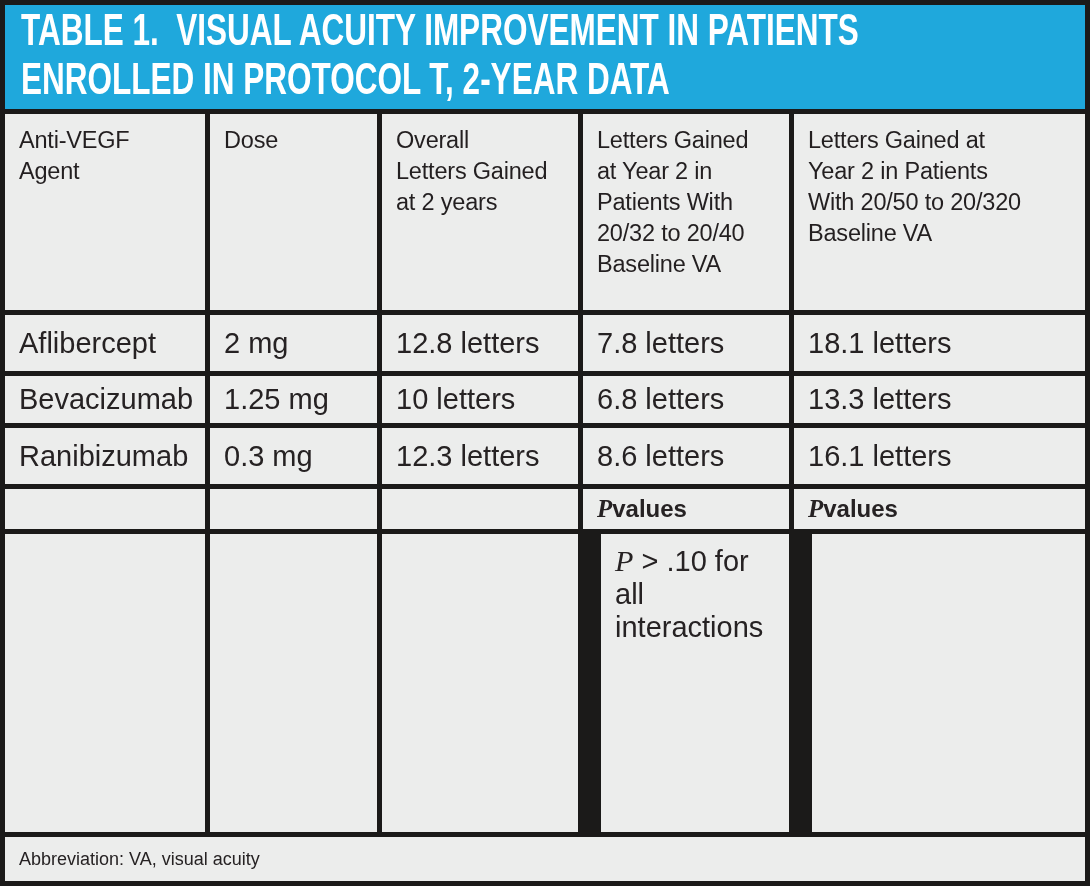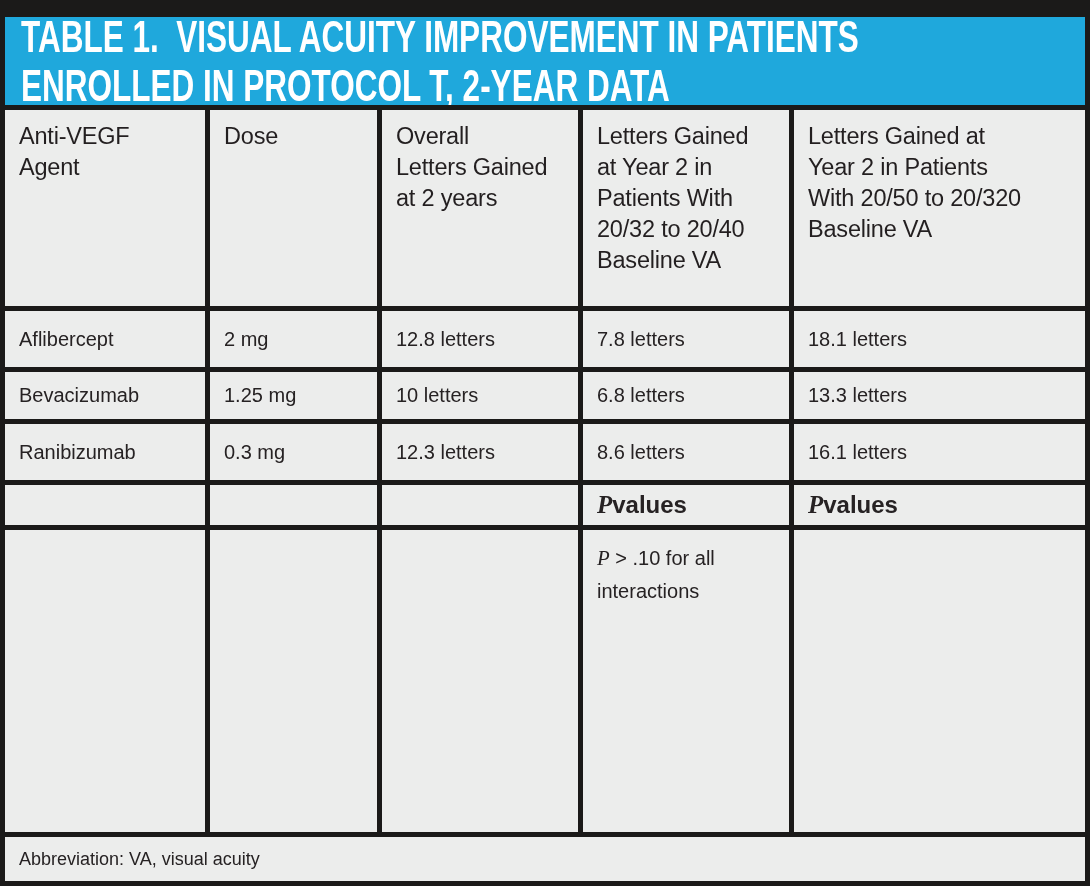--- a/index.html
+++ b/index.html
@@ -6,57 +6,58 @@
   .frame {
     width: 1090px; height: 886px;
     box-sizing: border-box;
     background: #1b1a19;
     padding: 5px;
     display: flex; flex-direction: column; gap: 5px;
     font-family: "Liberation Sans", sans-serif;
     color: #262223;
   }
   .title-band {
-    flex: none; height: 88px;
-    display: flex; flex-direction: column; justify-content: center;
-    padding-left: 16px; overflow: hidden; margin-top: 12px;
+    flex: none; height: 104px;
+    display: flex; flex-direction: column; justify-content: flex-start;
+    padding-left: 16px; overflow: hidden;
   }
   .title-line {
     color: #ffffff; font-weight: 700; font-size: 45px; line-height: 49px;
     white-space: pre;
     transform: scaleX(0.70); transform-origin: 0 50%;
   }
   .grid {
     flex: 1;
     display: grid;
     grid-template-columns: 200px 167px 196px 206px 1fr;
     grid-template-rows: 196px 56px 47px 56px 40px 1fr 44px;
     gap: 5px;
   }
   .row { display: contents; }
   .cell {
     background: #ecedec;
     box-sizing: border-box;
     padding: 6px 12px 6px 14px;
-    font-size: 20px;
+    font-size: 29px;
     display: flex; align-items: center;
     overflow: hidden;
   }
   .header-cell {
     font-weight: 400; font-size: 23.5px; line-height: 31px;
     align-items: flex-start; padding-top: 11px;
     letter-spacing: -0.2px;
     white-space: pre-line;
     color: #231f20;
   }
   .pv-label { font-weight: 700; font-size: 24px; }
   .big {
     display: block;
     padding-top: 11px;
     line-height: 33px;
+    margin-left: 18px;
   }
   .para + .para { margin-top: 33px; }
   .footer-cell { grid-column: 1 / -1; font-size: 18px; }
   .ip {
     font-style: italic;
     font-family: "Liberation Serif", serif;
     font-size: 1.04em;
   }
 </style>
 </head>

